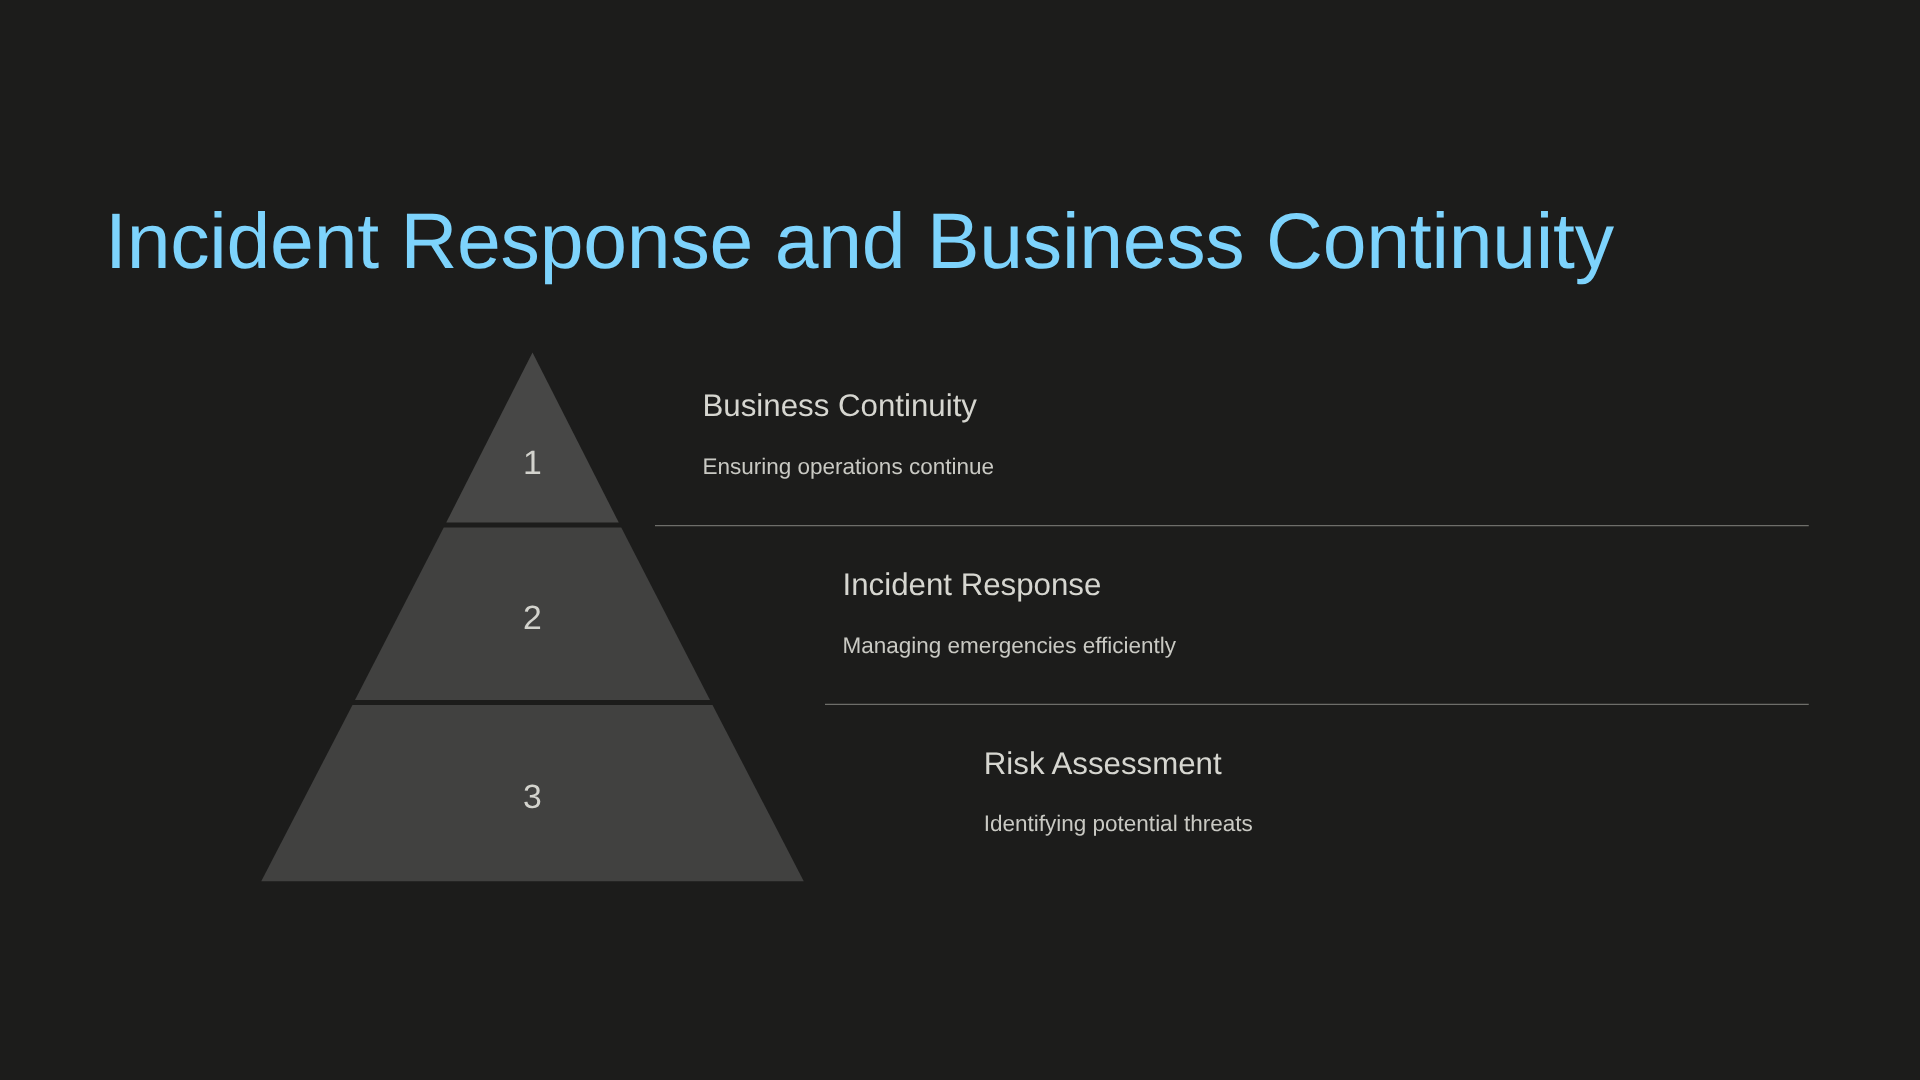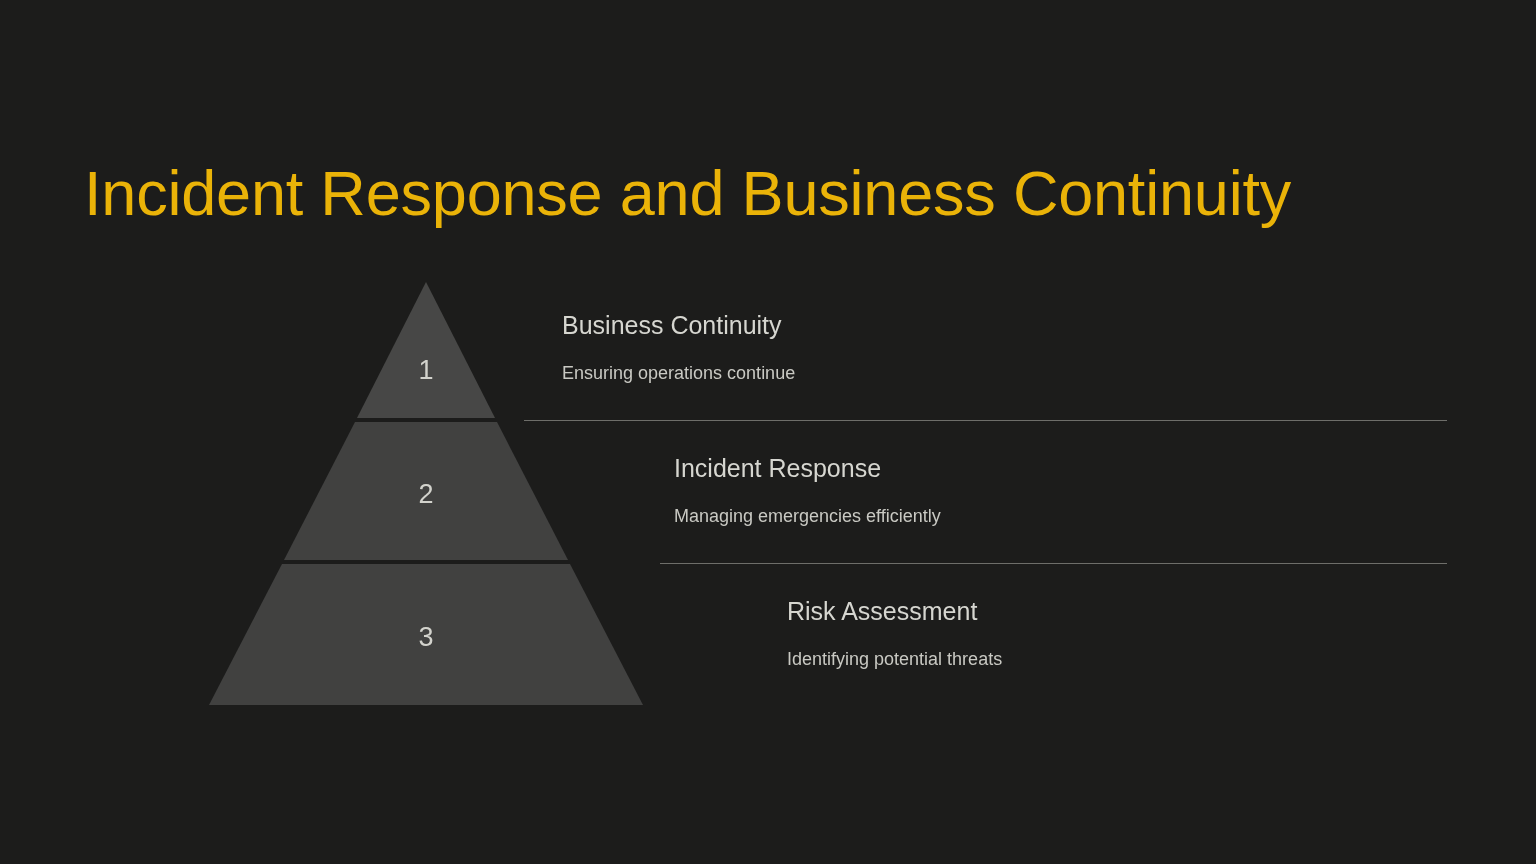--- a/index.html
+++ b/index.html
@@ -24,21 +24,21 @@
   
   .slide-title {
     position: absolute;
     left: 84px;
     top: 156px;
     width: 1340px;
     font-size: 63px;
     line-height: 74px;
     font-weight: 400;
     letter-spacing: -0.2px;
-    color: #eab308;
+    color: #7dd3fc;
     white-space: nowrap;
   }
 
   
   .diagram {
     position: absolute;
     left: 0;
     top: 0;
     width: 1536px;
     height: 864px;

